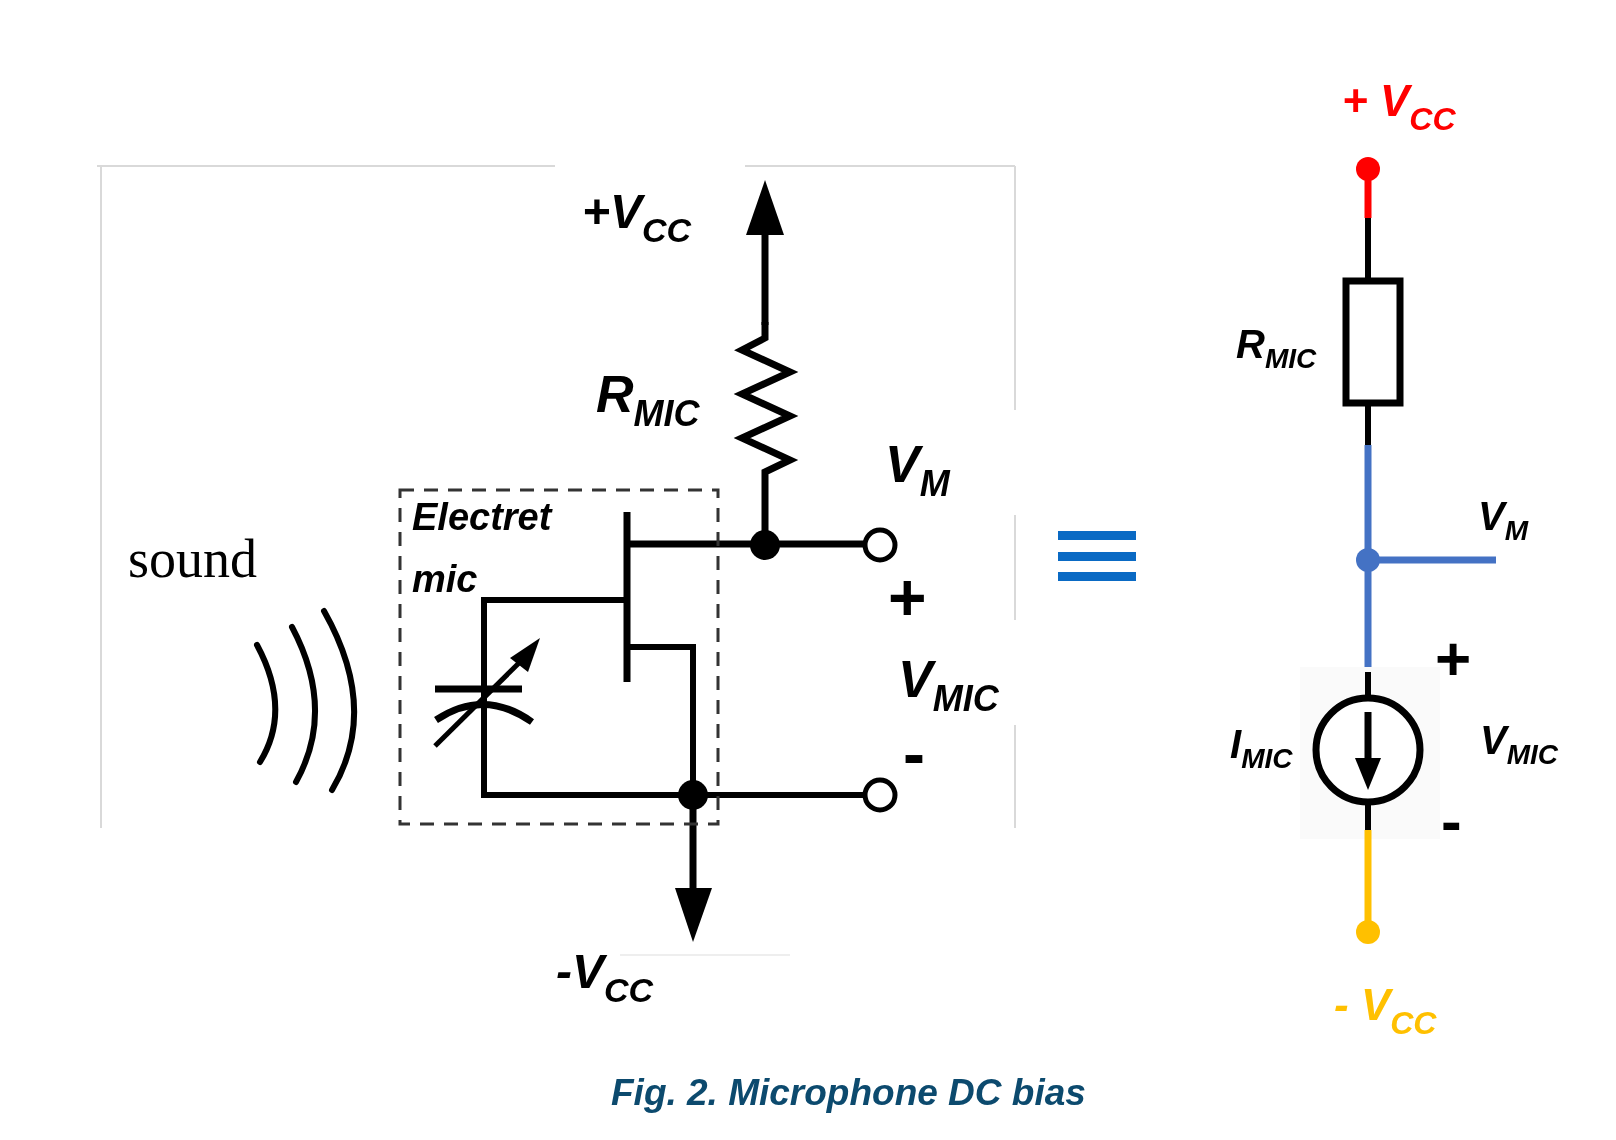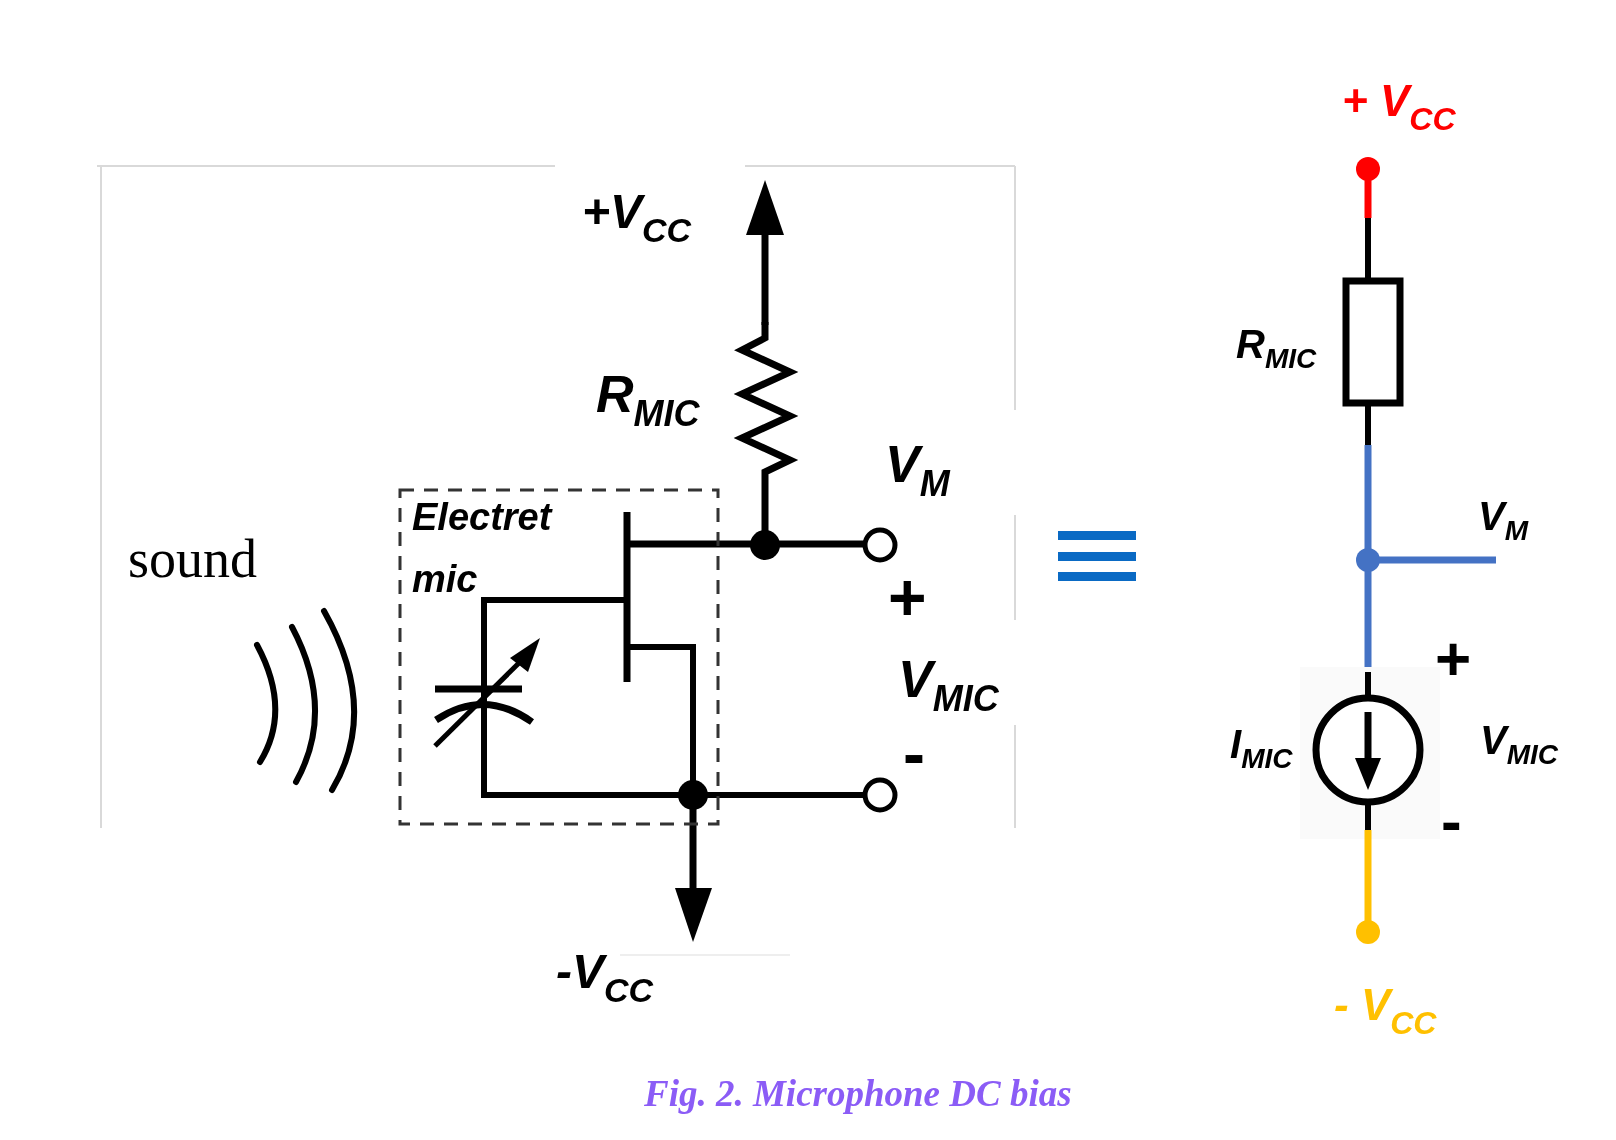--- a/index.html
+++ b/index.html
@@ -1,21 +1,21 @@
 <!DOCTYPE html>
 <html><head>
 <meta charset="utf-8">
 <style>
   html, body { margin: 0; padding: 0; background: #ffffff; }
   body { width: 1616px; height: 1140px; position: relative; overflow: hidden; }
   #diagram { position: absolute; left: 0; top: 0; }
   .lbl { font-family: "Liberation Sans", sans-serif; font-weight: bold; font-style: italic; }
   .serif { font-family: "Liberation Serif", serif; }
-  .caption-wrap { position:absolute; left:644px; top:1072px; font-family: Liberation Serif, serif;
-                  font-weight:bold; font-style:italic; font-size:37px; color:#8b5cf6; white-space:nowrap; }
+  .caption-wrap { position:absolute; left:611px; top:1072px; font-family: Liberation Sans, sans-serif;
+                  font-weight:bold; font-style:italic; font-size:37px; color:#0c4a6e; white-space:nowrap; }
 </style>
 </head>
 <body>
 
 <svg id="diagram" width="1616" height="1140" viewBox="0 0 1616 1140" xmlns="http://www.w3.org/2000/svg">
 
   <g stroke="#D9D9D9" stroke-width="2" fill="none">
     <line x1="97" y1="166" x2="555" y2="166"></line>
     <line x1="745" y1="166" x2="1015" y2="166"></line>
     <line x1="101" y1="166" x2="101" y2="828"></line>

